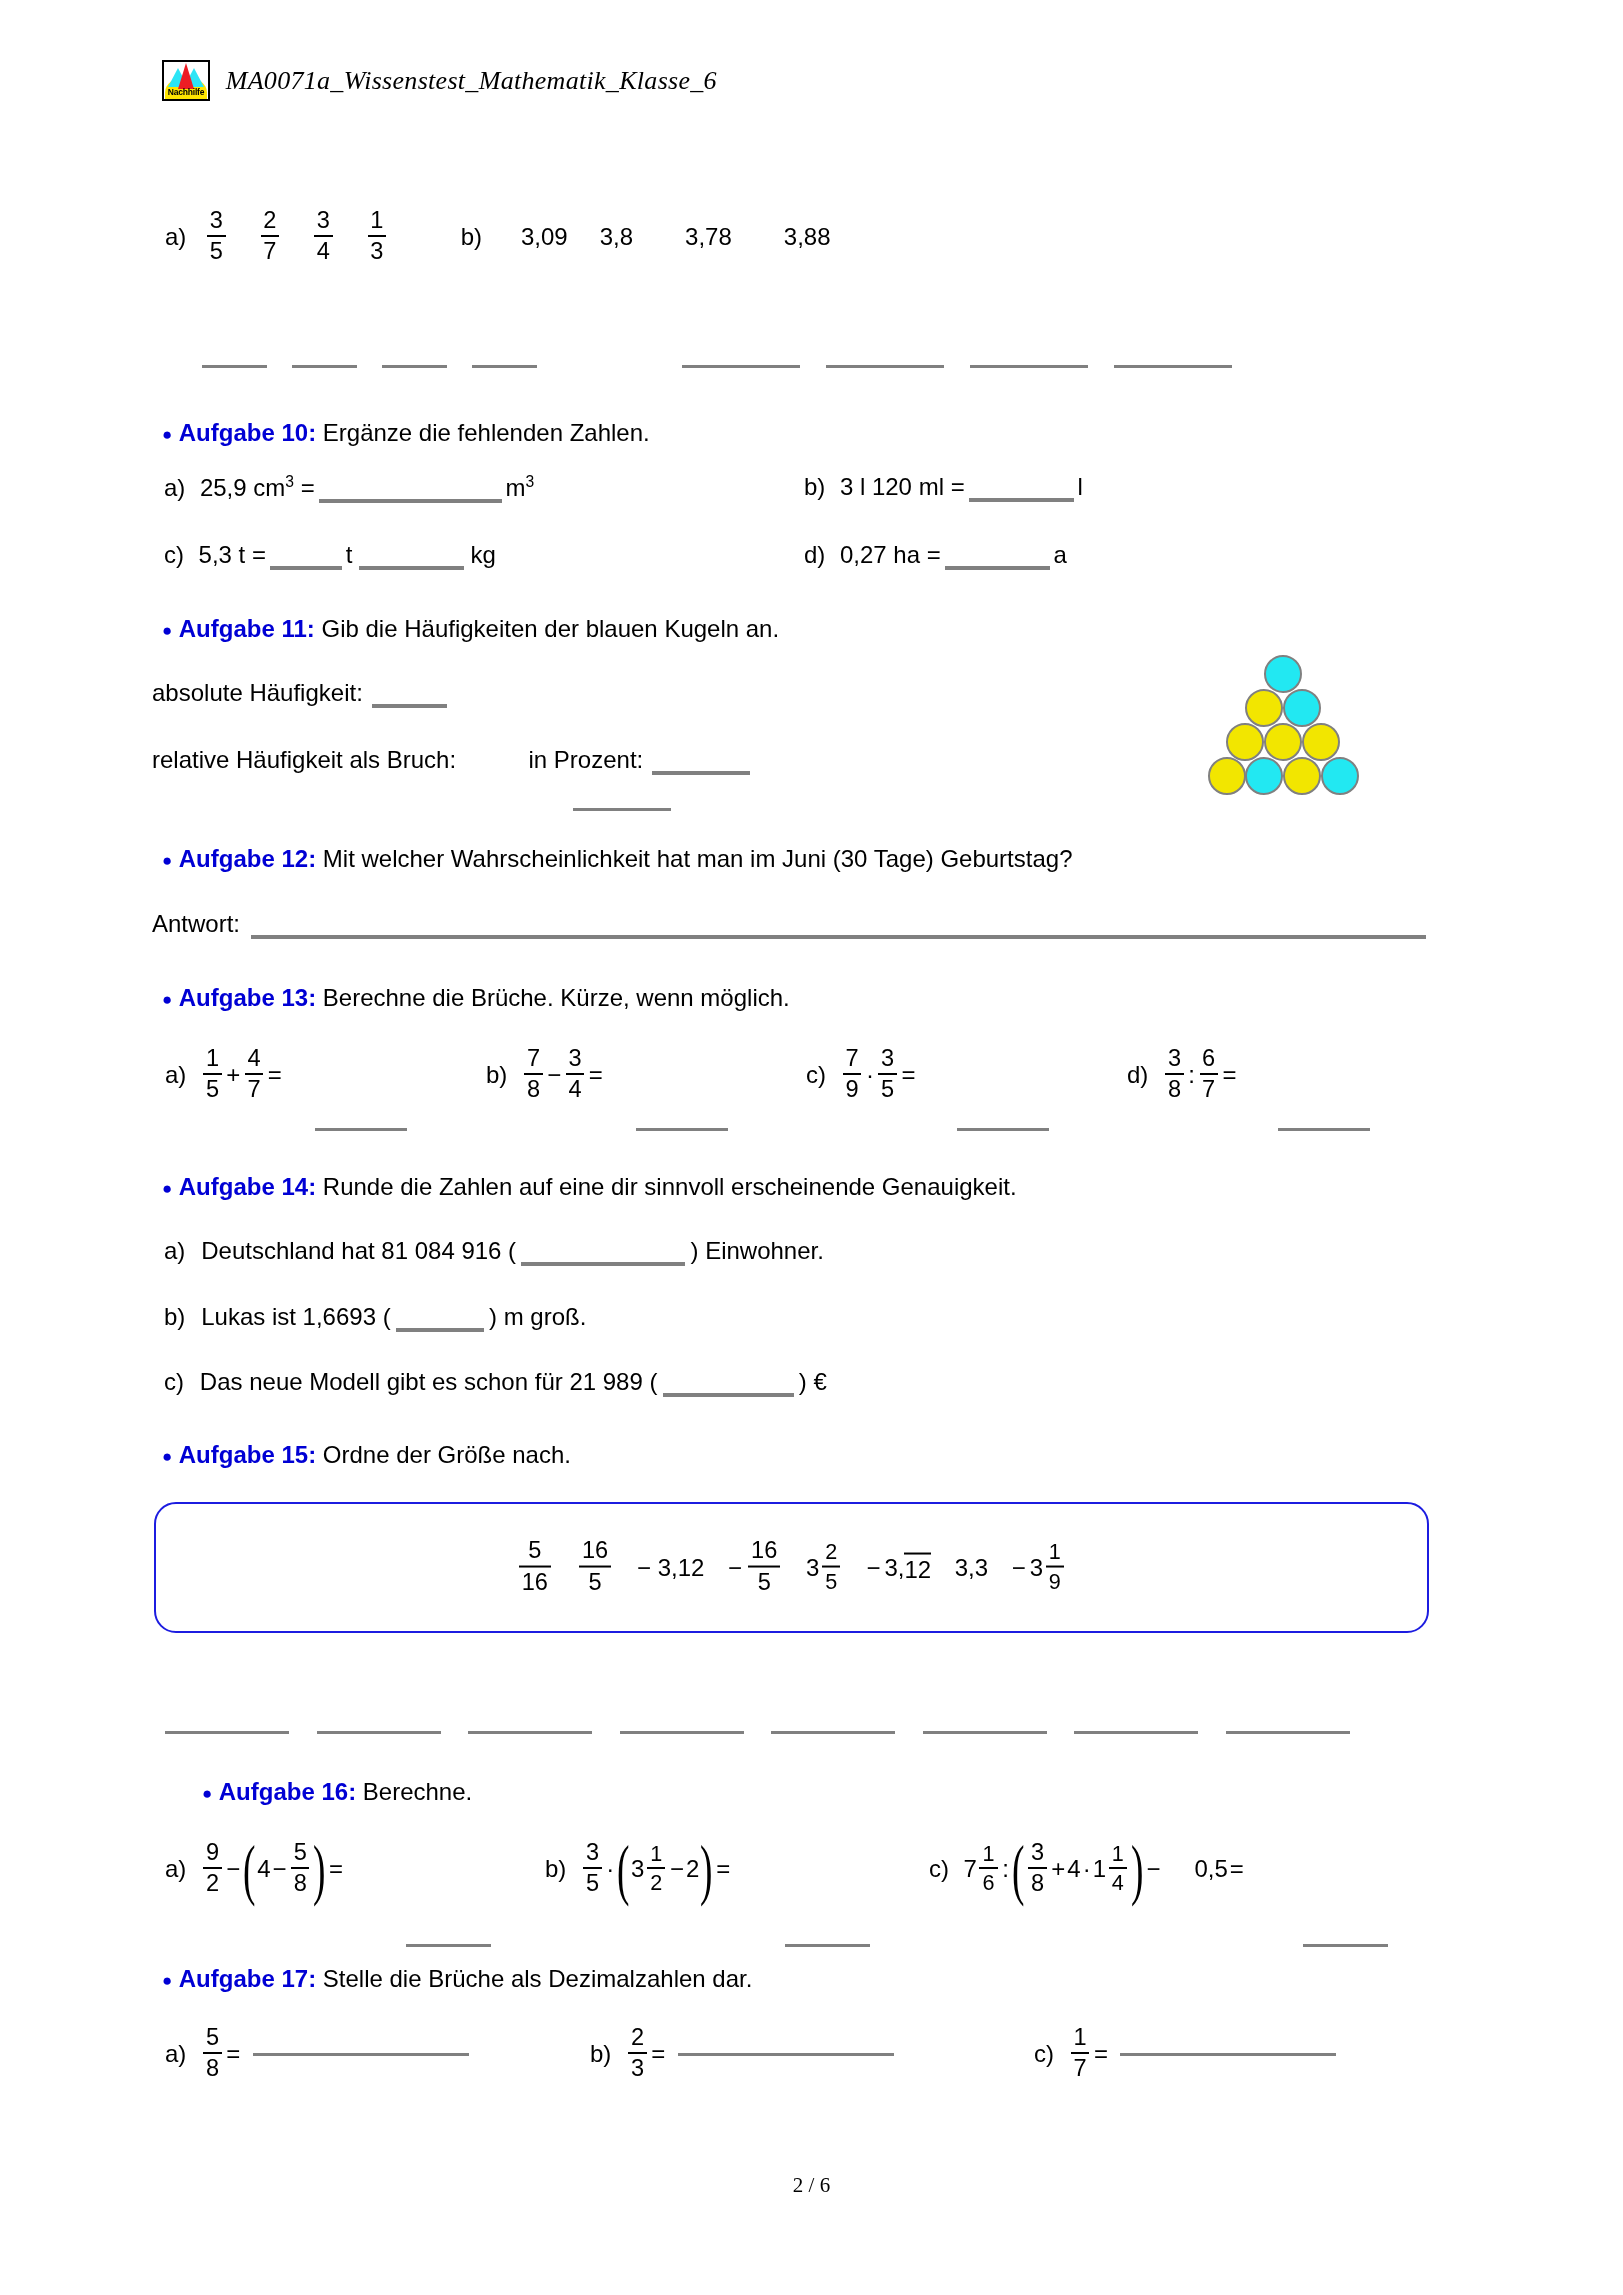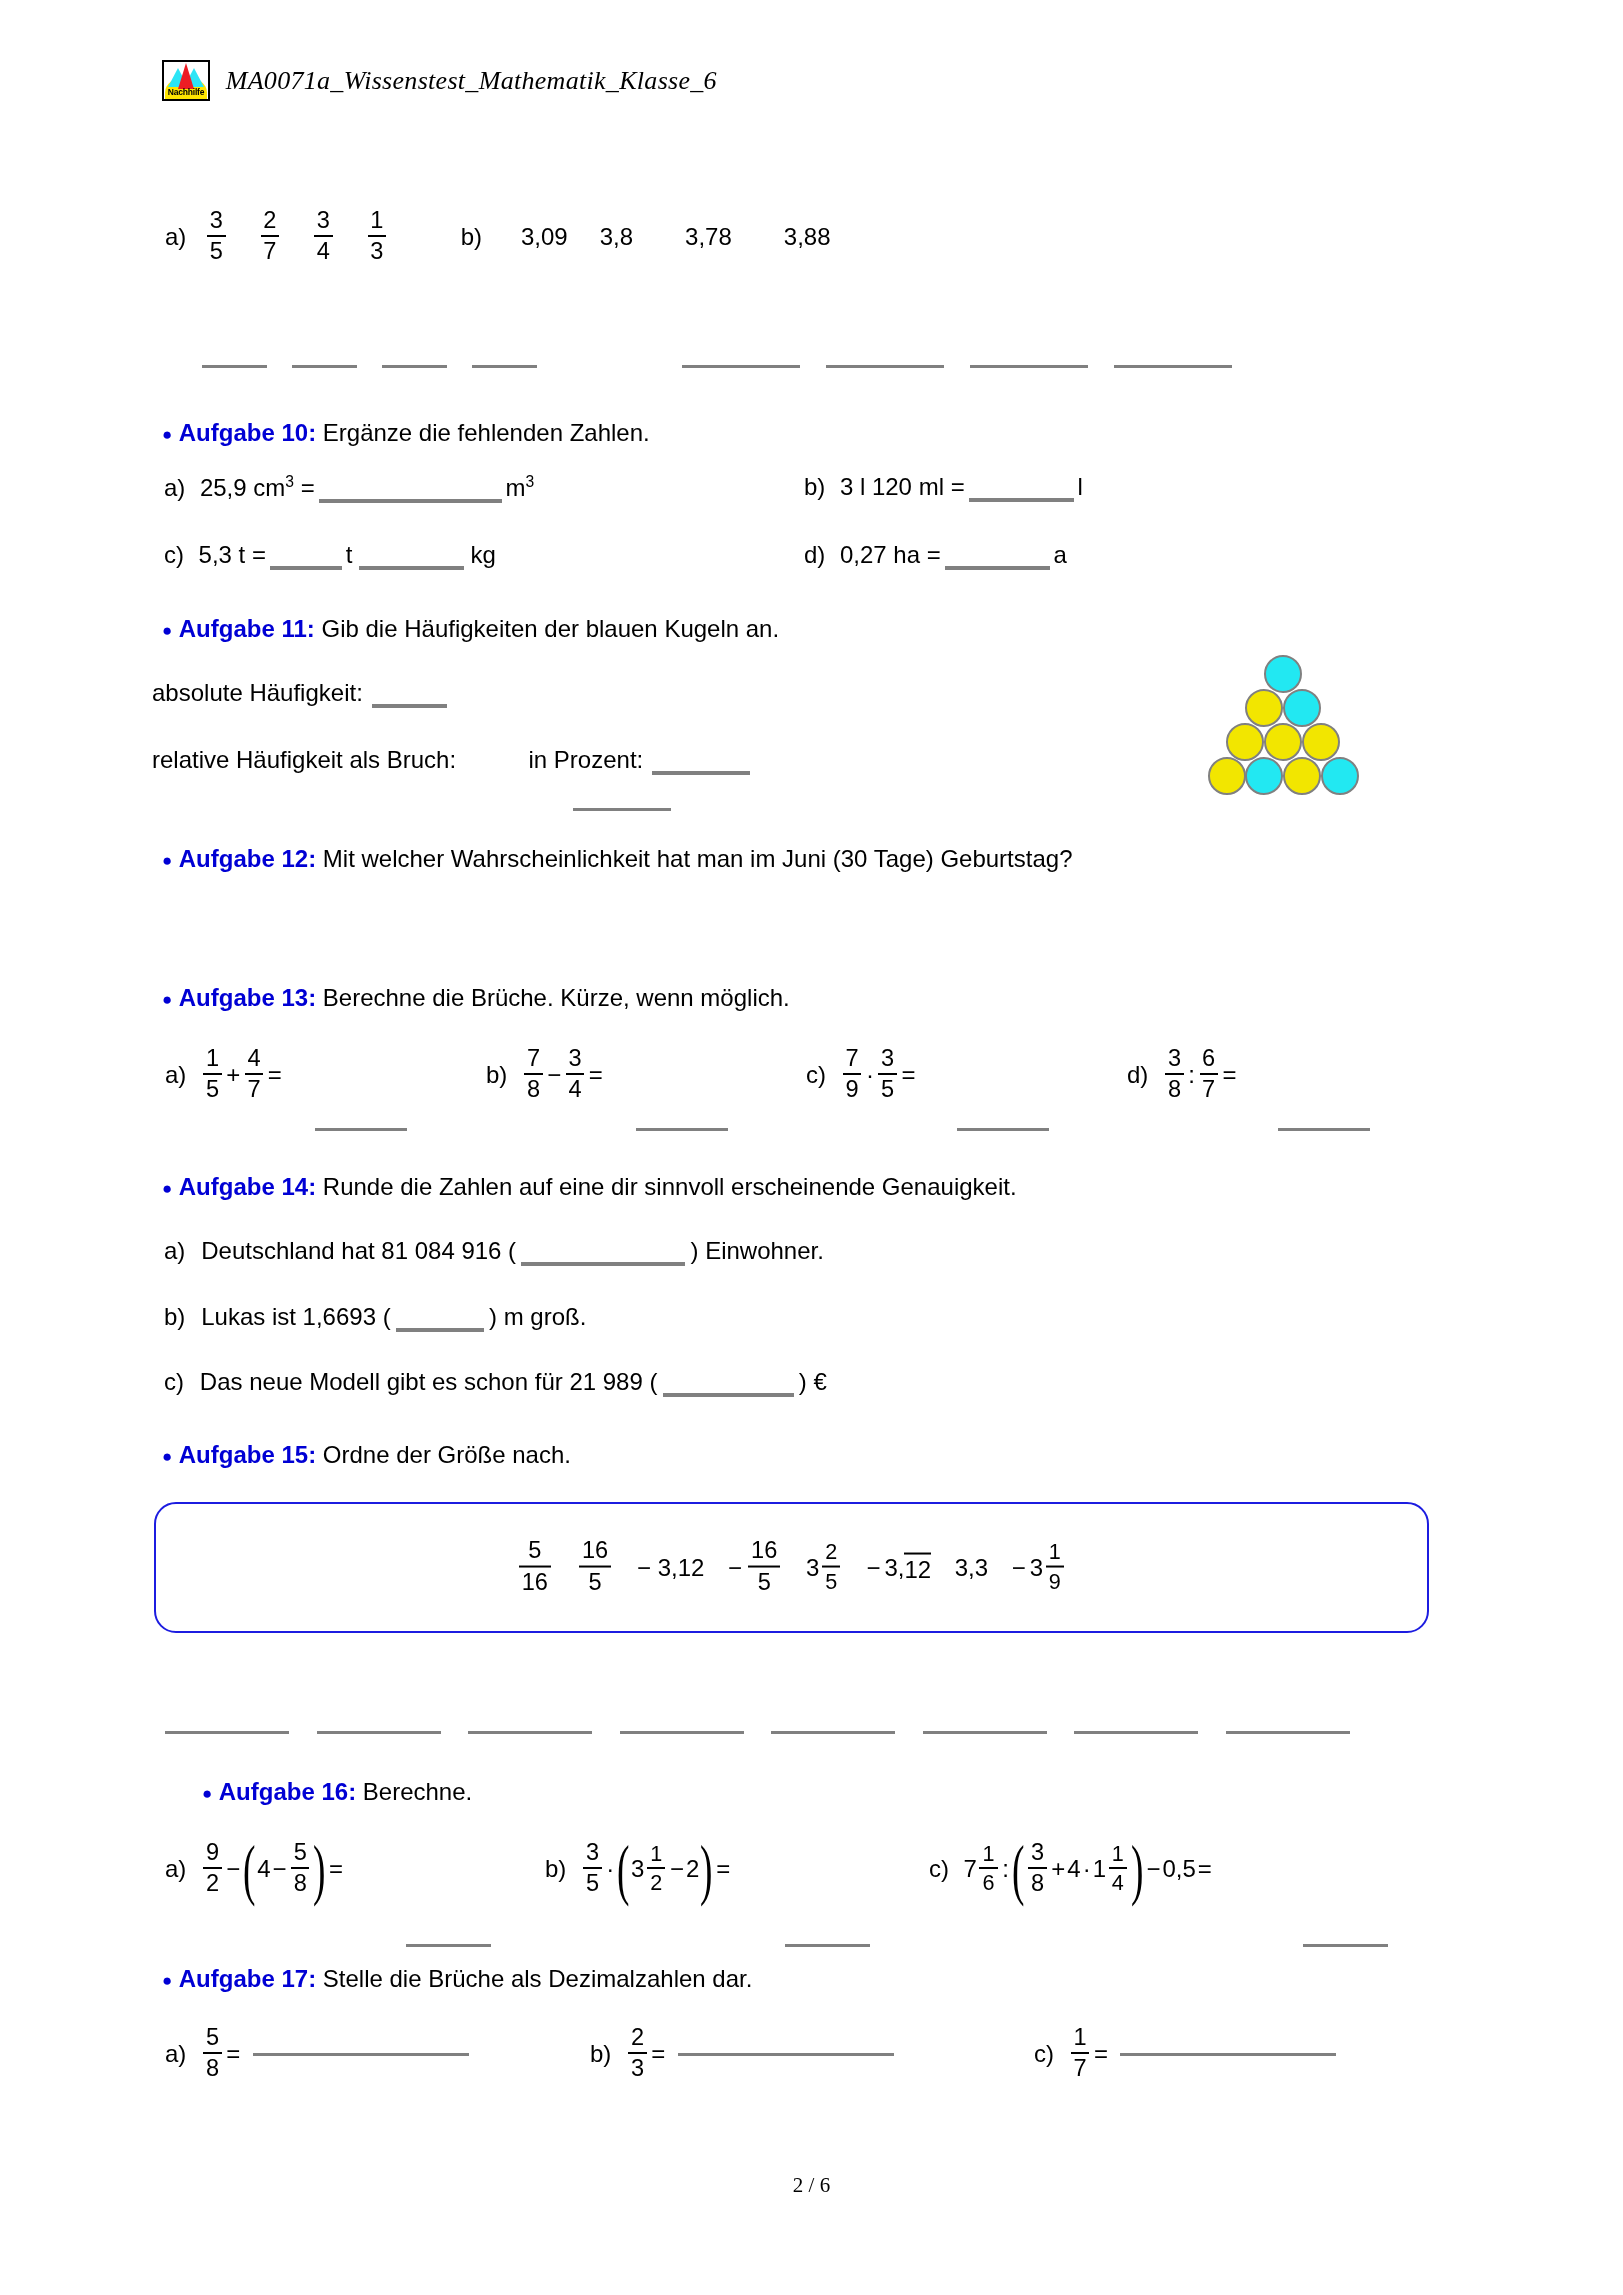--- a/index.html
+++ b/index.html
@@ -183,20 +183,23 @@
     <div class="ball y" style="left:-6.5px;top:102px;"></div>
     <div class="ball c" style="left:31px;top:102px;"></div>
     <div class="ball y" style="left:69px;top:102px;"></div>
     <div class="ball c" style="left:107px;top:102px;"></div>
   </div>
 
   <div class="blk task" style="left:162px;top:844px;">
     <span class="bullet">●</span><span class="hd">Aufgabe 12:</span>
     <span>Mit welcher Wahrscheinlichkeit hat man im Juni (30 Tage) Geburtstag?</span>
   </div>
+  <div class="blk body-txt" style="left:152px;top:910px;">
+    <span>Antwort:</span><span class="bl" style="width:1175px;margin-left:10.5px;"></span>
+  </div>
 
   <div class="blk task" style="left:162px;top:983px;">
     <span class="bullet">●</span><span class="hd">Aufgabe 13:</span>
     <span>Berechne die Brüche. Kürze, wenn möglich.</span>
   </div>
 
   <div class="blk expr" style="left:165px;top:1047px;">
     <span style="margin-right:14.4px;">a)</span>
     <span class="frac">
         <span class="num">1</span>
@@ -427,21 +430,21 @@
     <span class="mixed">
       <span class="whole">1</span>
       <span class="frac sm">
           <span class="num">1</span>
           <span class="bar"></span>
           <span class="den">4</span>
         </span>
     </span>
     <span class="paren">)</span>
     <span class="op tight">−</span>
-    <span style="font-size:24px;">0,5</span>
+    <span style="font-size:24px;margin-left:32px;">0,5</span>
     <span class="op tight">=</span>
   </div>
   <span class="bl" style="position:absolute;left:1303px;top:1944px;width:85px;"></span>
 
   <div class="blk task" style="left:162px;top:1964px;">
     <span class="bullet">●</span><span class="hd">Aufgabe 17:</span>
     <span>Stelle die Brüche als Dezimalzahlen dar.</span>
   </div>
 
   <div class="blk expr" style="left:165px;top:2026px;">

